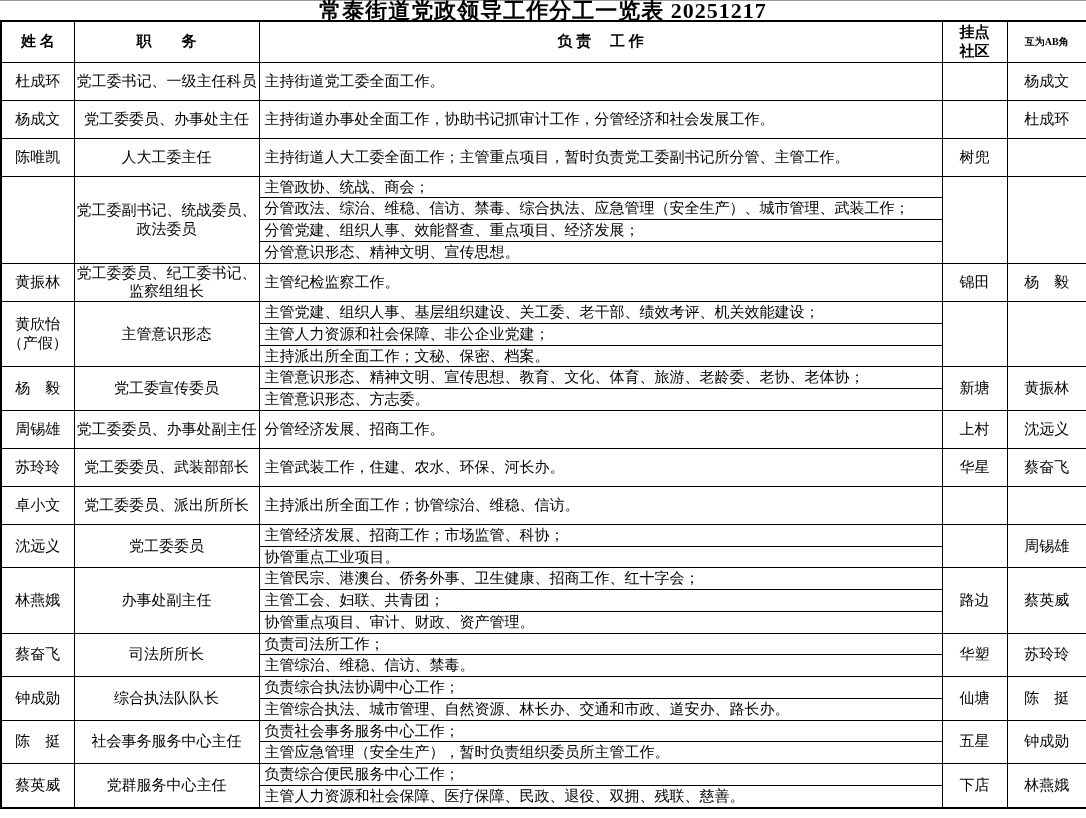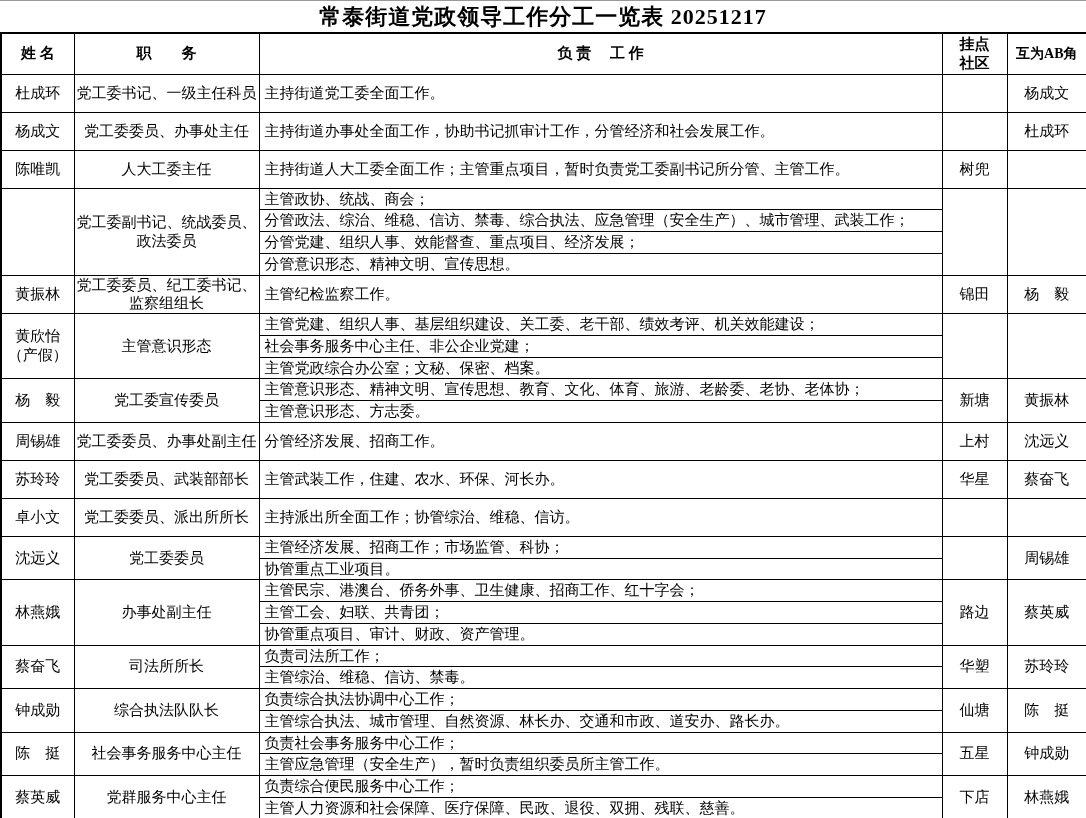--- a/index.html
+++ b/index.html
@@ -4,21 +4,21 @@
 <style>
   * { margin: 0; padding: 0; box-sizing: border-box; }
   html, body { background: #ffffff; }
   body {
     width: 1086px;
     color: #000;
     font-family: "Liberation Serif", "DejaVu Serif", serif;
   }
   .page { width: 1086px; border-top: 1px solid #999; }
   .title {
-    height: 31px;
+    height: 19px;
     display: flex;
     align-items: center;
     justify-content: center;
     font-weight: bold;
     font-size: 22px;
     letter-spacing: 1px;
     white-space: pre;
   }
   table.grid {
     width: 1086px;
@@ -32,21 +32,21 @@
     font-size: 15px;
     line-height: 1.25;
   }
   thead th {
     font-weight: bold;
     height: 41px;
     text-align: center;
     vertical-align: middle;
     white-space: pre-line;
   }
-  thead th.ab-h { font-size: 14px; }
+  thead th.ab-h { font-size: 10px; }
   td.name, td.position, td.community, td.ab {
     text-align: center;
     vertical-align: middle;
     white-space: pre-line;
     padding: 0 1px;
   }
   td.duty {
     text-align: left;
     vertical-align: middle;
     padding: 1px 5px;
@@ -125,24 +125,24 @@
         </tr>
         <tr>
           <td class="name" rowspan="3">黄欣怡
 （产假）</td>
           <td class="position" rowspan="3">主管意识形态</td>
           <td class="duty">主管党建、组织人事、基层组织建设、关工委、老干部、绩效考评、机关效能建设；</td>
           <td class="community" rowspan="3"></td>
           <td class="ab" rowspan="3"></td>
         </tr>
         <tr>
-          <td class="duty">社会事务服务中心主任、非公企业党建；</td>
-        </tr>
-        <tr>
-          <td class="duty">主管党政综合办公室；文秘、保密、档案。</td>
+          <td class="duty">主管人力资源和社会保障、非公企业党建；</td>
+        </tr>
+        <tr>
+          <td class="duty">主持派出所全面工作；文秘、保密、档案。</td>
         </tr>
         <tr>
           <td class="name" rowspan="2">杨　毅</td>
           <td class="position" rowspan="2">党工委宣传委员</td>
           <td class="duty">主管意识形态、精神文明、宣传思想、教育、文化、体育、旅游、老龄委、老协、老体协；</td>
           <td class="community" rowspan="2">新塘</td>
           <td class="ab" rowspan="2">黄振林</td>
         </tr>
         <tr>
           <td class="duty">主管意识形态、方志委。</td>

